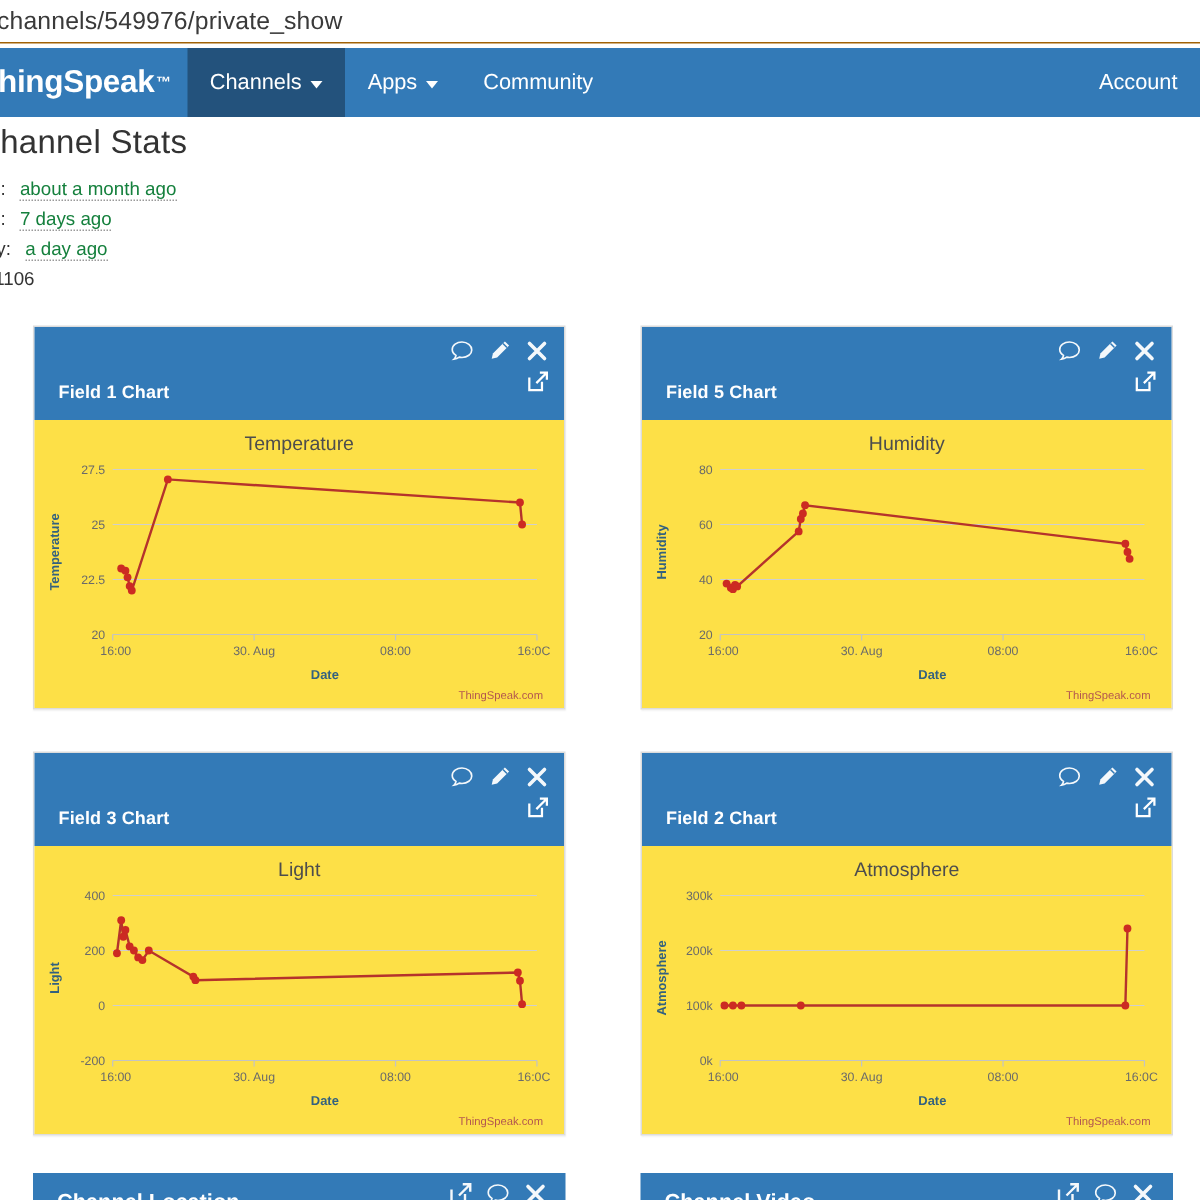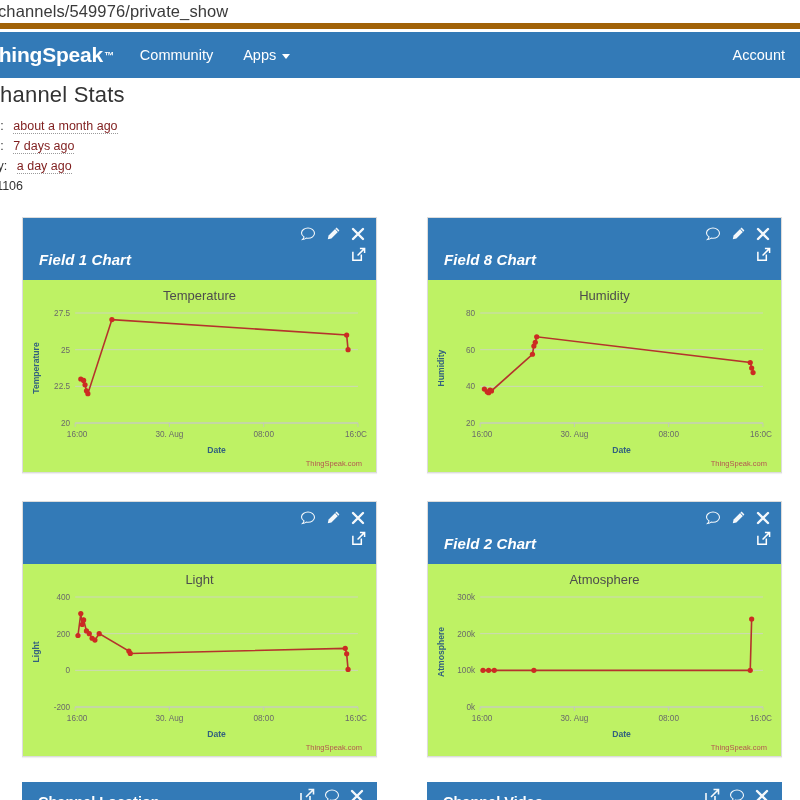--- a/index.html
+++ b/index.html
@@ -9,21 +9,21 @@
     overflow: hidden;
     background: #ffffff;
     font-family: "Liberation Sans", sans-serif;
   }
 
   
   .urlbar {
     position: absolute; left: 0; top: 0;
     width: 800px; height: 29px;
     background: #ffffff;
-    border-bottom: 6px solid #a16207;
+    border-bottom: 1px solid #a16207;
     display: flex; align-items: center;
   }
   .urlbar .url {
     font-size: 16.5px; color: #3a3a3a;
     letter-spacing: .1px;
     margin-left: -2px;
     white-space: nowrap;
   }
 
   
@@ -68,21 +68,21 @@
     margin-left: -16px; margin-bottom: 8px;
     letter-spacing: .2px;
   }
   .stat-row {
     font-size: 12.5px; color: #333;
     margin-left: -24px; line-height: 20px;
     white-space: nowrap;
   }
   .stat-row .label { color: #333; }
   .stat-row .value {
-    color: #7f1d1d; border-bottom: 1px dotted #9a9a9a;
+    color: #15803d; border-bottom: 1px dotted #9a9a9a;
     margin-left: 6px;
     text-align: center;
   }
 
   
   .grid {
     position: absolute; left: 22px; top: 217px;
     width: 790px;
   }
   .row { display: flex; gap: 50px; margin-bottom: 28px; }
@@ -92,39 +92,38 @@
     border: 1px solid #dcdcdc;
     box-shadow: 0 1px 1px rgba(0,0,0,.06);
   }
   .panel-head {
     position: relative;
     height: 62px;
     background: #337ab7;
     display: flex; align-items: flex-end;
   }
   .panel-title {
-    color: #ffffff; font-size: 15px; font-weight: bold;
+    color: #ffffff; font-size: 12px; font-weight: bold;
     padding: 0 0 12px 16px;
     letter-spacing: .1px;
-    font-style: italic;
   }
   .panel-icons {
     position: absolute; right: 10px; top: 8px;
     display: flex; align-items: flex-start; gap: 9px;
     color: #ffffff;
   }
   .icn { width: 16px; height: 16px; display: block; color: #fff; opacity: .95; cursor: pointer; }
   .icn svg { display:block; width:100%; height:100%; }
   .popout {
     position: absolute; right: 10px; top: 29px;
     width: 15px; height: 15px; color: #fff; cursor: pointer;
   }
   .popout svg { display:block; width:100%; height:100%; }
 
-  .panel-body { background:#bef264; padding: 8px 6px 6px 6px; }
+  .panel-body { background:#fde047; padding: 8px 6px 6px 6px; }
   .chart-box { position: relative; width: 100%; height: 178px; }
   .chart-title {
     text-align: center; font-size: 13px; color: #4d4d4d;
     font-weight: normal; margin-bottom: 2px;
   }
   .plot { position: relative; width: 100%; height: 152px; }
   .plot svg { display: block; width: 100%; height: 100%; }
   .tick-text { font-size: 8.2px; fill: #6a6a6a; font-family: "Liberation Sans", sans-serif; }
   .axis-title { font-size: 8.6px; fill: #33617f; font-weight: bold; font-family: "Liberation Sans", sans-serif; }
   .watermark {
@@ -163,26 +162,30 @@
 <div class="urlbar">
   <span class="url">channels/549976/private_show</span>
 </div>
 
 <div class="navbar">
   <div class="brand">
     <span>ThingSpeak</span>
       <span class="tm">™</span>
   </div>
 
-  <a class="navitem">
-    <span>Community</span>
+  <a class="navitem active">
+    <span>Channels</span>
+    <span class="caret"></span>
   </a>
   <a class="navitem">
     <span>Apps</span>
     <span class="caret"></span>
+  </a>
+  <a class="navitem">
+    <span>Community</span>
   </a>
 
   <div class="nav-right">
     <a class="navitem">
       <span>Account</span>
 
     </a>
 
   </div>
 </div>
@@ -272,21 +275,21 @@
                 <circle cx="318.13" cy="44.67" r="2.6" class="pt"></circle>
               </svg>
           </div>
           <div class="watermark">ThingSpeak.com</div>
         </div>
       </div>
     </div>
 
     <div class="panel">
       <div class="panel-head">
-        <div class="panel-title">Field 8 Chart</div>
+        <div class="panel-title">Field 5 Chart</div>
         <div class="panel-icons">
           <span class="icn">
               <svg viewBox="0 0 16 16">
                 <path d="M8 2C4.4 2 1.5 4.2 1.5 7c0 1.6 1 3 2.5 3.9-.1.9-.6 1.9-1.4 2.6 1.4-.1 2.7-.7 3.6-1.4.6.1 1.2.2 1.8.2 3.6 0 6.5-2.2 6.5-5S11.6 2 8 2z" fill="none" stroke="currentColor" stroke-width="1.1"></path>
               </svg>
             </span>
           <span class="icn">
               <svg viewBox="0 0 16 16">
                 <path d="M11.6 1.6l2.8 2.8-8 8-3.6.8.8-3.6z" fill="currentColor"></path>
                 <path d="M10.3 3l2.7 2.7" stroke="#337ab7" stroke-width="1"></path>
@@ -347,20 +350,21 @@
           <div class="watermark">ThingSpeak.com</div>
         </div>
       </div>
     </div>
   </div>
 
   <div class="row">
 
     <div class="panel">
       <div class="panel-head">
+        <div class="panel-title">Field 3 Chart</div>
         <div class="panel-icons">
           <span class="icn">
               <svg viewBox="0 0 16 16">
                 <path d="M8 2C4.4 2 1.5 4.2 1.5 7c0 1.6 1 3 2.5 3.9-.1.9-.6 1.9-1.4 2.6 1.4-.1 2.7-.7 3.6-1.4.6.1 1.2.2 1.8.2 3.6 0 6.5-2.2 6.5-5S11.6 2 8 2z" fill="none" stroke="currentColor" stroke-width="1.1"></path>
               </svg>
             </span>
           <span class="icn">
               <svg viewBox="0 0 16 16">
                 <path d="M11.6 1.6l2.8 2.8-8 8-3.6.8.8-3.6z" fill="currentColor"></path>
                 <path d="M10.3 3l2.7 2.7" stroke="#337ab7" stroke-width="1"></path>

